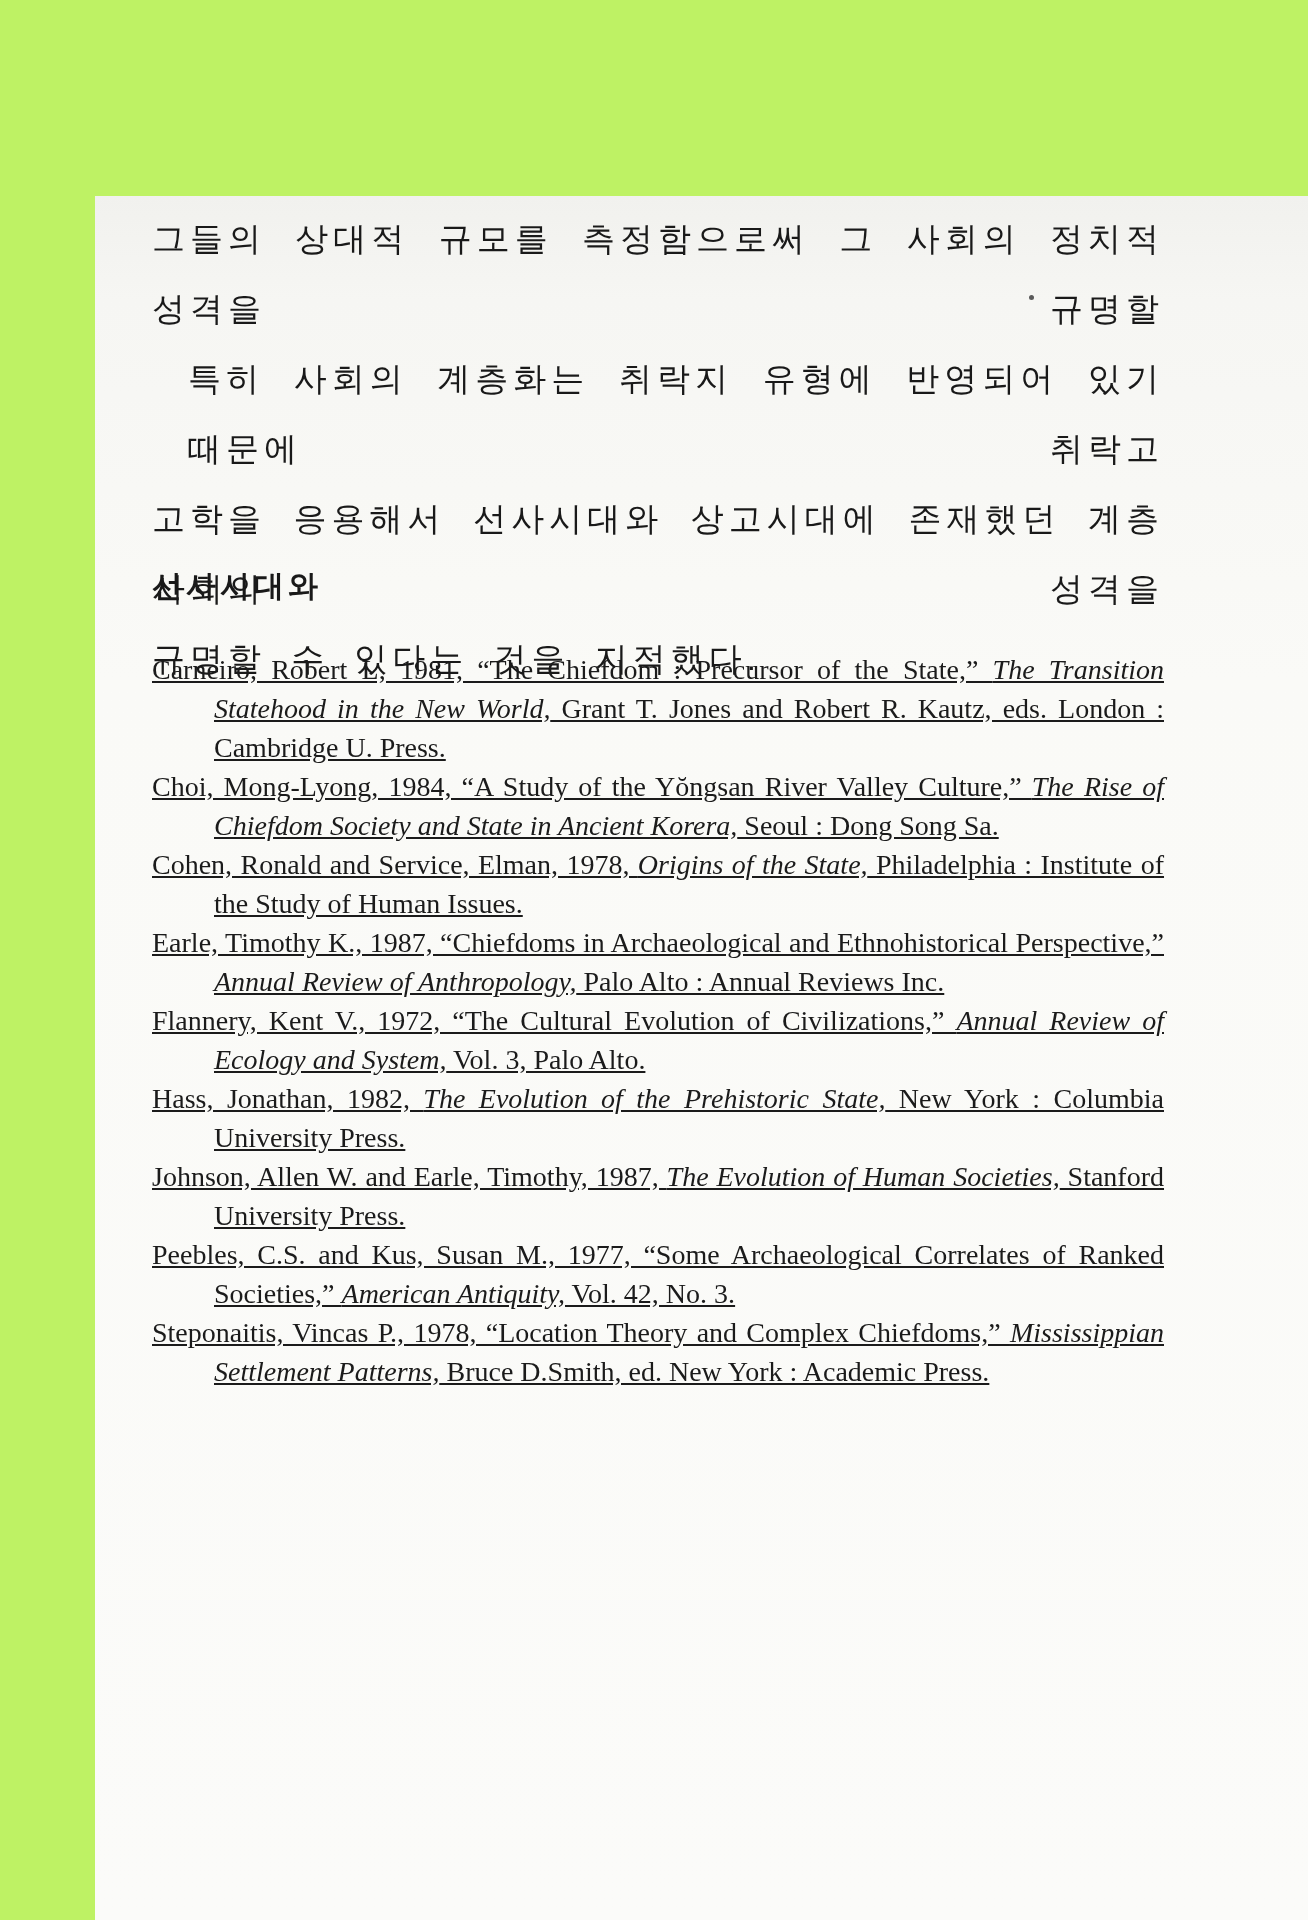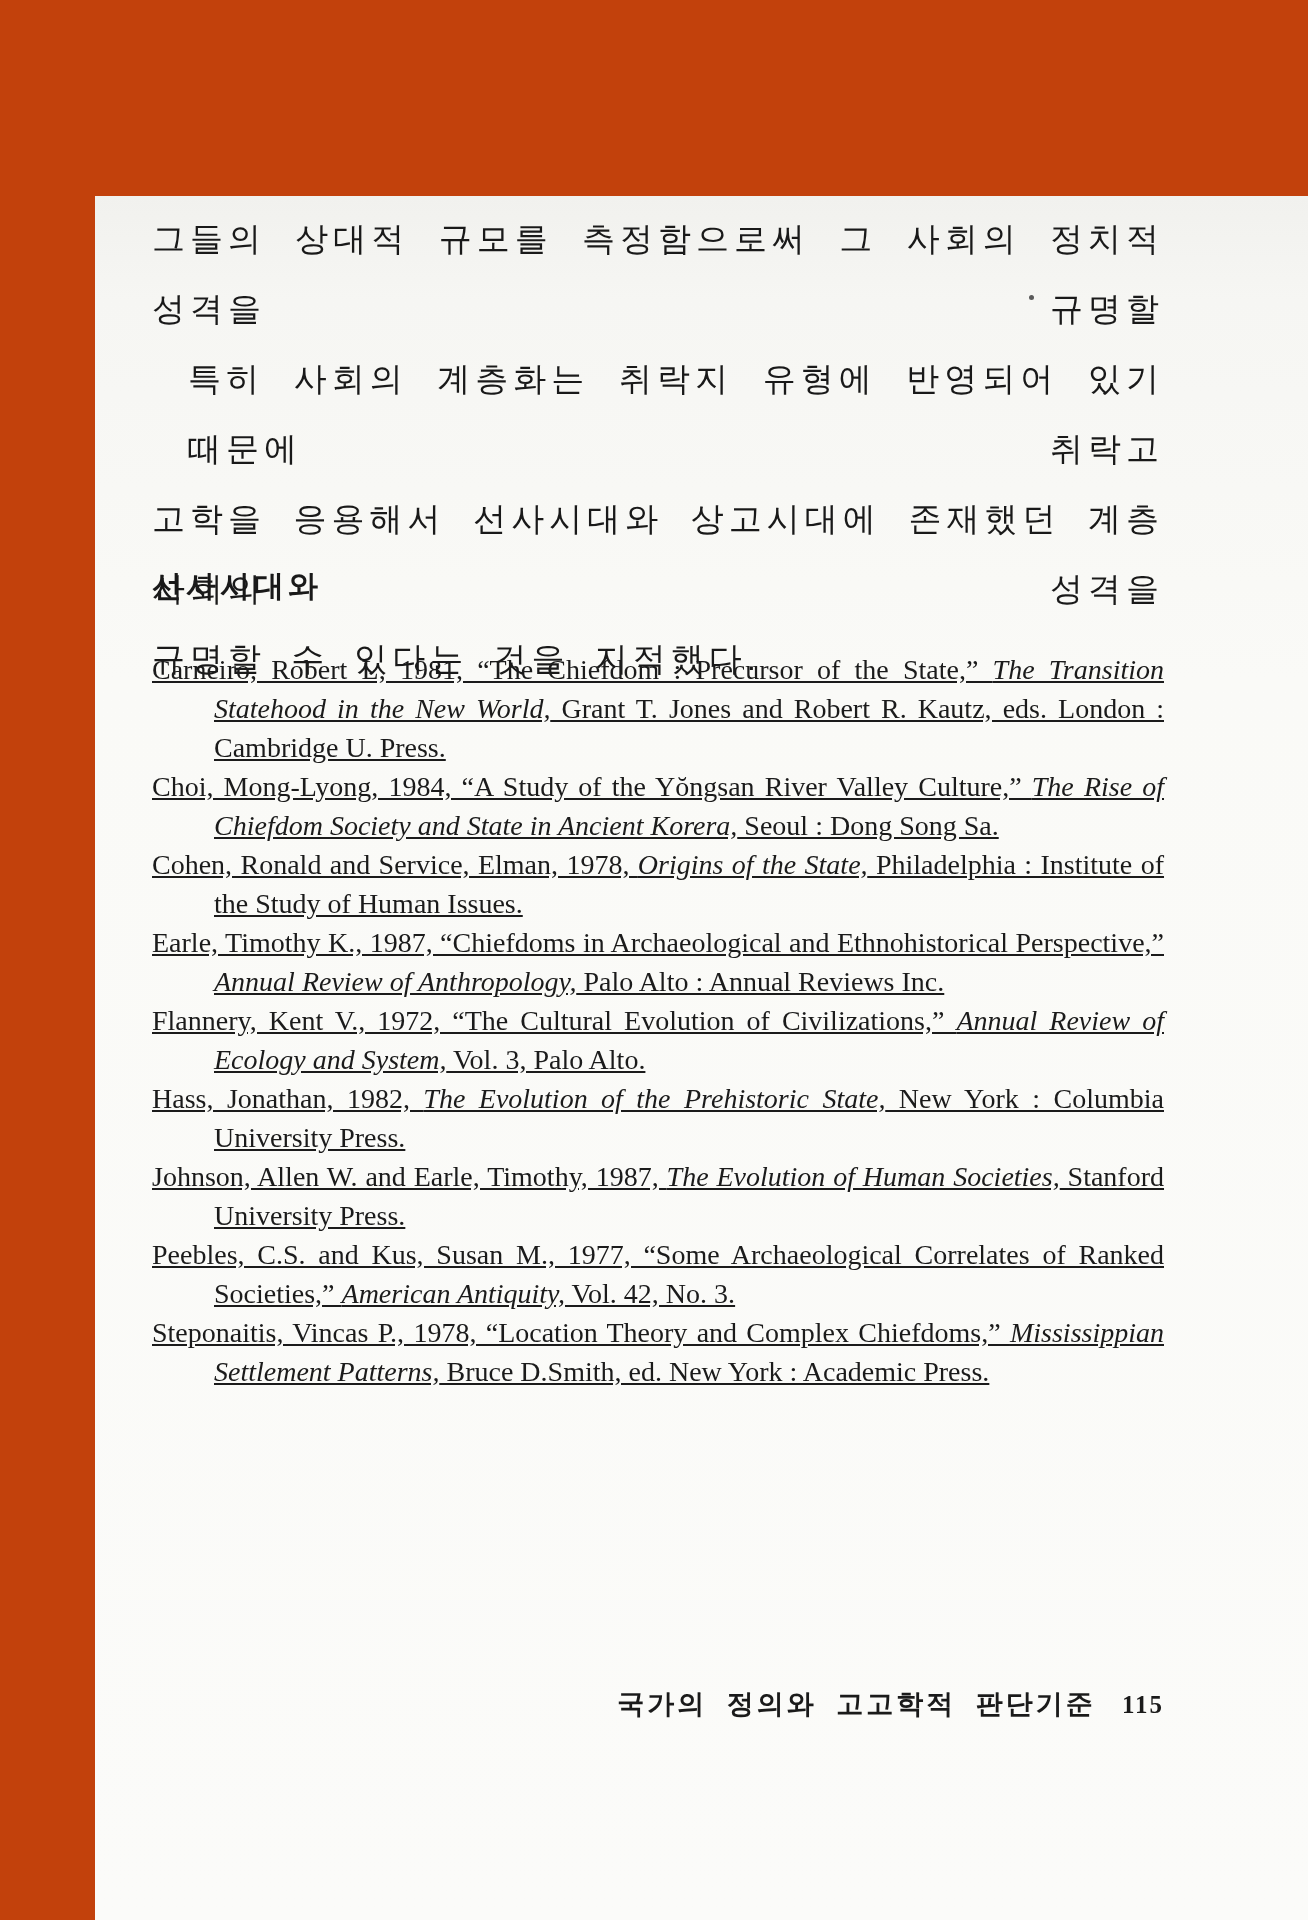--- a/index.html
+++ b/index.html
@@ -4,21 +4,21 @@
 <style>
   html, body {
     margin: 0;
     padding: 0;
     background: #ffffff;
   }
   .page {
     position: relative;
     width: 1308px;
     height: 1920px;
-    background: #c2410c;
+    background: #bef264;
     color: #1e1e1e;
     font-family: "Liberation Serif", serif;
     overflow: hidden;
   }
   
   .scan-tint {
     position: absolute;
     left: 95px;
     top: 196px;
     width: 1213px;
@@ -124,16 +124,13 @@
       <p class="ref"><span>Choi, Mong-Lyong, 1984, “A Study of the Yŏngsan River Valley Culture,” </span><span class="it">The Rise of Chiefdom Society and State in Ancient Korera,</span><span> Seoul : Dong Song Sa.</span></p>
       <p class="ref"><span>Cohen, Ronald and Service, Elman, 1978, </span><span class="it">Origins of the State,</span><span> Philadelphia : Institute of the Study of Human Issues.</span></p>
       <p class="ref"><span>Earle, Timothy K., 1987, “Chiefdoms in Archaeological and Ethnohistorical Perspective,” </span><span class="it">Annual Review of Anthropology,</span><span> Palo Alto : Annual Reviews Inc.</span></p>
       <p class="ref"><span>Flannery, Kent V., 1972, “The Cultural Evolution of Civilizations,” </span><span class="it">Annual Review of Ecology and System,</span><span> Vol. 3, Palo Alto.</span></p>
       <p class="ref"><span>Hass, Jonathan, 1982, </span><span class="it">The Evolution of the Prehistoric State,</span><span> New York : Columbia University Press.</span></p>
       <p class="ref"><span>Johnson, Allen W. and Earle, Timothy, 1987, </span><span class="it">The Evolution of Human Societies,</span><span> Stanford University Press.</span></p>
       <p class="ref"><span>Peebles, C.S. and Kus, Susan M., 1977, “Some Archaeological Correlates of Ranked Societies,” </span><span class="it">American Antiquity,</span><span> Vol. 42, No. 3.</span></p>
       <p class="ref"><span>Steponaitis, Vincas P., 1978, “Location Theory and Complex Chiefdoms,” </span><span class="it">Mississippian Settlement Patterns,</span><span> Bruce D.Smith, ed. New York : Academic Press.</span></p>
     </div>
 
-  <div class="footer">
-    <span>국가의 정의와 고고학적 판단기준</span><span class="pagenum">115</span>
-  </div>
 </div>
 
 </body></html>

